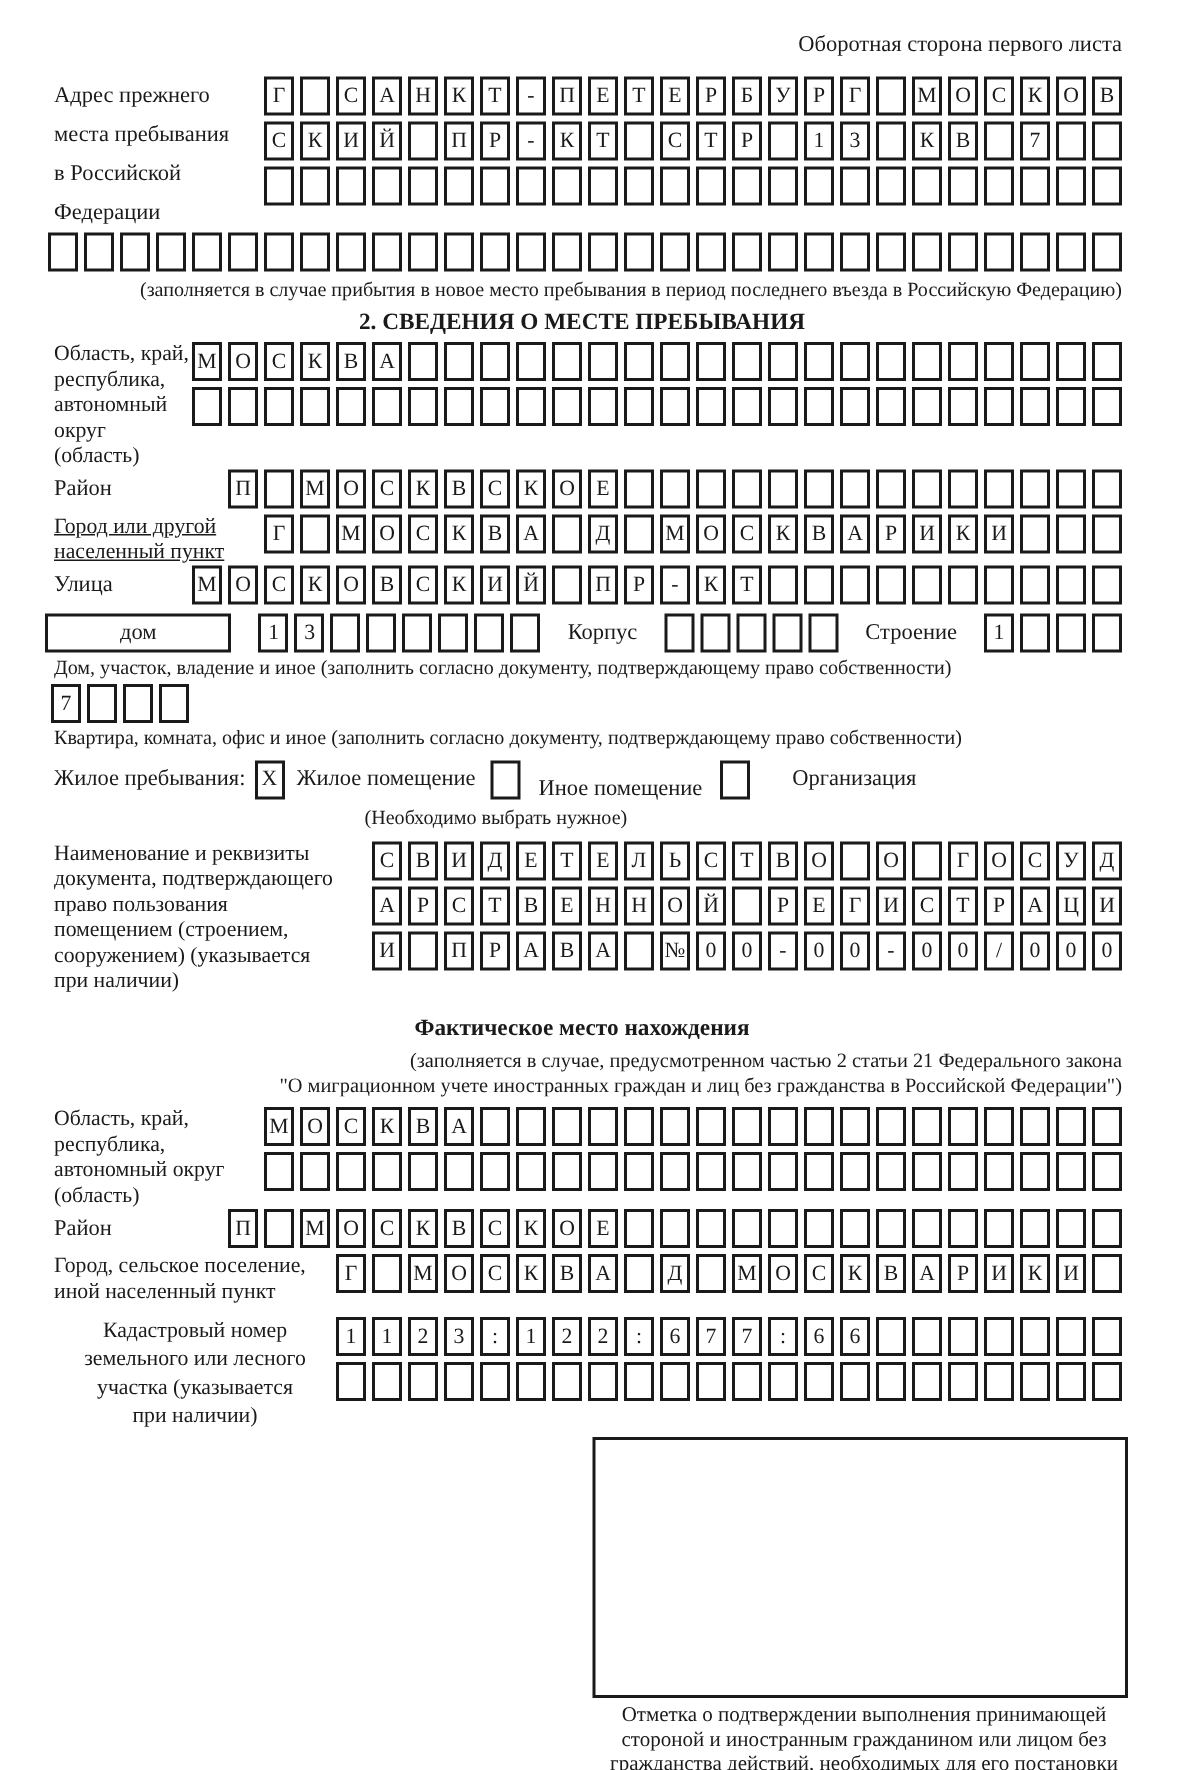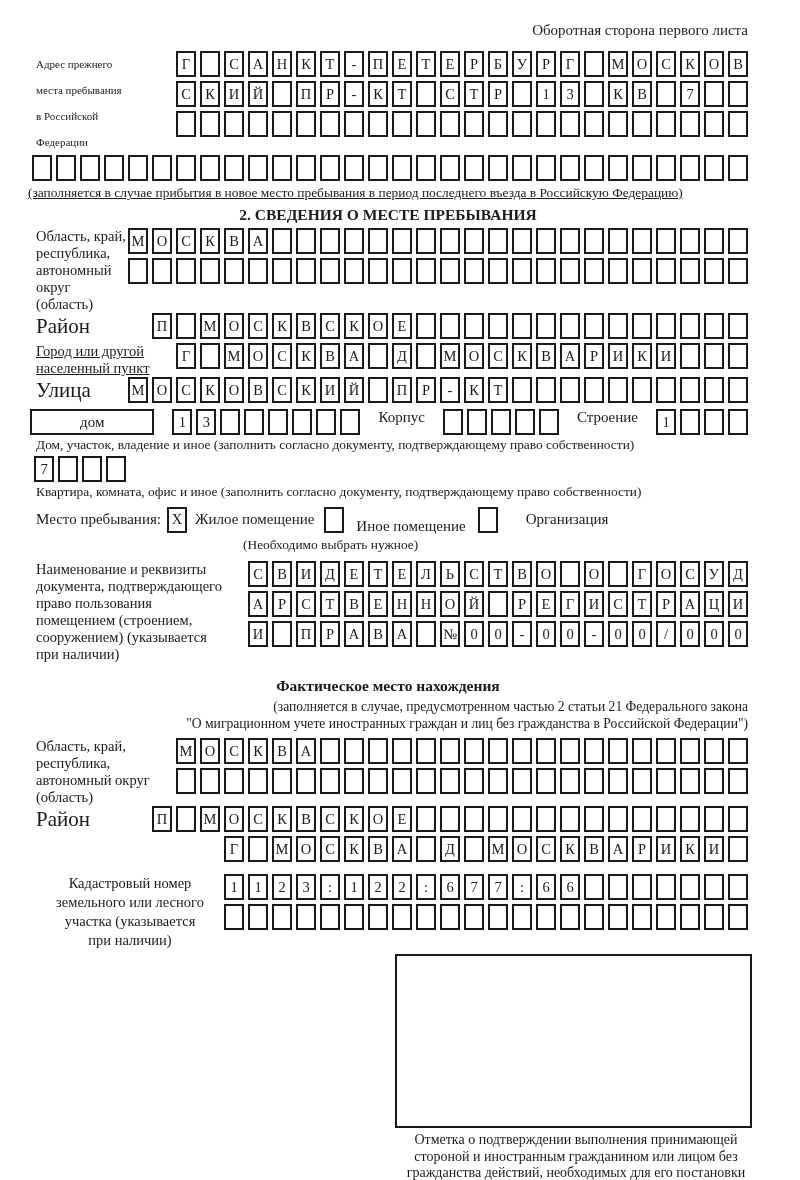--- a/index.html
+++ b/index.html
@@ -6,36 +6,36 @@
   .page{
     width:800px;height:1180px;box-sizing:border-box;
     padding:0 52px 0 28px;position:relative;overflow:hidden;
     font-family:"Liberation Serif","DejaVu Serif",serif;
     color:#1a1a1a;background:#ffffff;
   }
   .hdr{margin:22px 0 12px;text-align:right;font-size:15px;}
   .pre{white-space:pre-line;}
   .field{display:flex;align-items:flex-start;}
   .flabel{flex:0 0 auto;padding-left:8px;font-size:14.5px;line-height:17px;box-sizing:border-box;}
-  .flabel.lh27{line-height:26px;font-size:11px;}
+  .flabel.lh27{line-height:26px;font-size:15px;}
   .flabel.lh19{line-height:19px;}
-  .flabel.vc{line-height:26px;font-size:21px;}
+  .flabel.vc{line-height:26px;font-size:15px;}
   .frows{flex:1 1 auto;min-width:0;}
   .cellrow{display:flex;gap:4px;justify-content:flex-end;margin-bottom:4px;}
   .cellrow.inline{margin-bottom:0;justify-content:flex-start;}
   .cell{
     flex:0 0 auto;width:20px;height:26px;box-sizing:border-box;
     border:2px solid #1a1a1a;display:flex;align-items:center;justify-content:center;
     font-size:14.5px;line-height:1;background:#fff;
   }
   .caption{font-size:13.4px;line-height:16px;margin:1px 0 3px;}
-  .caption.center{text-align:left;text-decoration:underline;}
+  .caption.center{text-align:right;}
   .caption.ind{padding-left:8px;}
   .h2{font-size:15.5px;font-weight:bold;text-align:center;margin:5px 0 4px;}
-  .houserow{display:flex;align-items:flex-start;margin:2px 0 2px;gap:12px;}
+  .houserow{display:flex;align-items:center;margin:2px 0 2px;gap:12px;}
   .bigbox{height:26px;box-sizing:border-box;border:2px solid #1a1a1a;display:flex;align-items:center;justify-content:center;font-size:15px;background:#fff;}
   .inl-label{font-size:15px;margin:0 6px 0 6px;flex:0 0 auto;}
   .chkrow{display:flex;align-items:center;margin-top:4px;font-size:15px;}
   .chkrow .cell{margin:0;}
   .note{font-size:13.4px;margin:2px 0 4px 215px;}
   .subt{text-align:right;font-size:13.6px;line-height:16.5px;margin:2px 0 6px;}
   .stamp{width:357px;height:174px;box-sizing:border-box;border:2px solid #1a1a1a;margin:4px 0 4px 367px;background:#fff;}
   .stampcap{width:392px;margin-left:352px;text-align:center;font-size:14px;line-height:16.5px;}
   .mt8{margin-top:8px;}
 </style>
@@ -367,21 +367,21 @@
       <div class="cellrow inline" style="margin-left:6px;">
           <div class="cell">7</div>
           <div class="cell">&nbsp;</div>
           <div class="cell">&nbsp;</div>
           <div class="cell">&nbsp;</div>
         </div>
     </div>
     <div class="caption ind">Квартира, комната, офис и иное (заполнить согласно документу, подтверждающему право собственности)</div>
 
     <div class="chkrow">
-      <span style="padding-left:8px;">Место пребывания:</span>
+      <span style="padding-left:8px;">Жилое пребывания:</span>
       <div class="cell" style="margin-left:6px;">X</div>
       <span style="margin-left:8px;">Жилое помещение</span>
       <div class="cell" style="margin-left:10px;"></div>
       <span style="margin-left:12px;margin-top:14px;">Иное помещение</span>
       <div class="cell" style="margin-left:12px;"></div>
       <span style="margin-left:28px;">Организация</span>
     </div>
     <div class="note">(Необходимо выбрать нужное)</div>
 
     <div class="field mt8">
@@ -556,20 +556,22 @@
             <div class="cell">&nbsp;</div>
             <div class="cell">&nbsp;</div>
             <div class="cell">&nbsp;</div>
             <div class="cell">&nbsp;</div>
             <div class="cell">&nbsp;</div>
             <div class="cell">&nbsp;</div>
           </div>
         </div>
     </div>
     <div class="field">
+      <div class="flabel pre" style="width:196px;">Город, сельское поселение,
+иной населенный пункт</div>
       <div class="frows">
           <div class="cellrow">
             <div class="cell">Г</div>
             <div class="cell"> </div>
             <div class="cell">М</div>
             <div class="cell">О</div>
             <div class="cell">С</div>
             <div class="cell">К</div>
             <div class="cell">В</div>
             <div class="cell">А</div>

